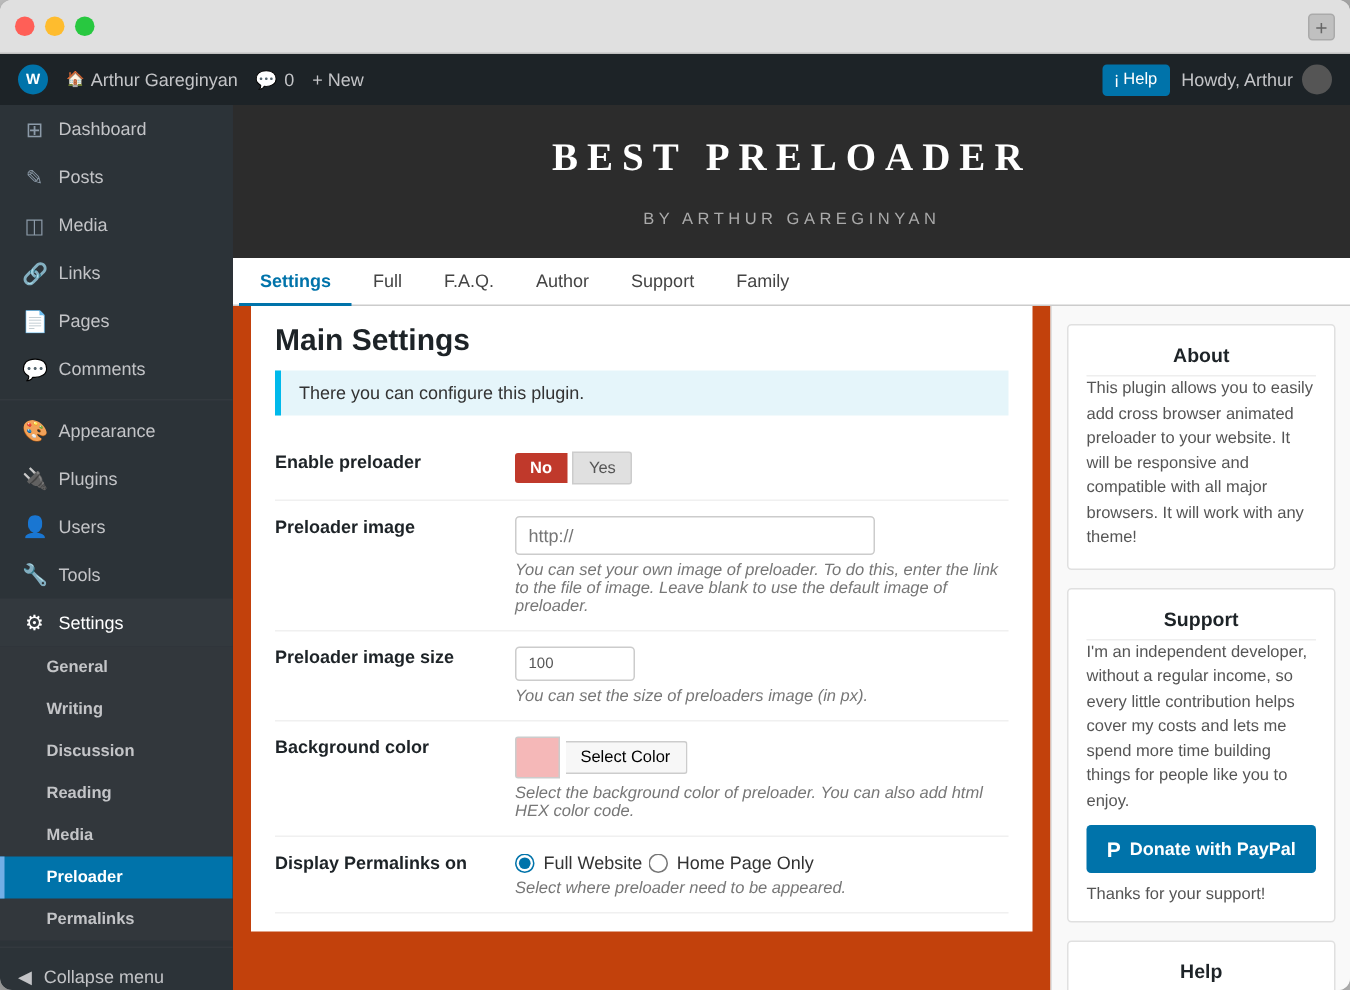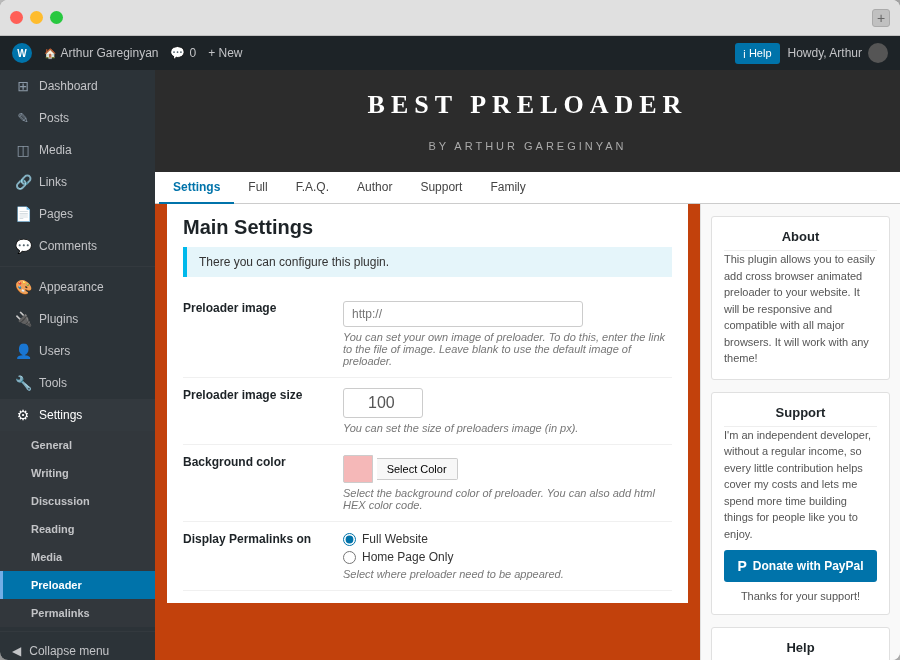--- a/index.html
+++ b/index.html
@@ -71,39 +71,39 @@
     .settings-table { width: 100%; border-collapse: collapse; }
     .settings-row { border-bottom: 1px solid #f0f0f0; }
     .settings-label { padding: 10px 12px 10px 0; font-size: 12px; font-weight: 600; color: #1d2327; vertical-align: top; width: 160px; white-space: nowrap; }
     .settings-field { padding: 10px 0; }
     .settings-desc { font-size: 11px; color: #777; margin-top: 4px; font-style: italic; }
 
     .toggle-no { background: #c0392b; color: white; border: none; padding: 4px 10px; font-size: 11px; font-weight: bold; cursor: pointer; border-radius: 2px 0 0 2px; }
     .toggle-yes { background: #e0e0e0; color: #555; border: 1px solid #ccc; padding: 4px 10px; font-size: 11px; cursor: pointer; border-radius: 0 2px 2px 0; }
 
     .text-input { border: 1px solid #ccc; padding: 5px 8px; font-size: 12px; color: #555; border-radius: 3px; width: 240px; }
-    .size-input { border: 1px solid #ccc; padding: 5px 24px; font-size: 16px; color: #555; border-radius: 3px; width: 80px; }
+    .size-input { border: 1px solid #ccc; padding: 5px 8px; font-size: 10px; color: #555; border-radius: 3px; width: 80px; }
 
     .color-preview { width: 30px; height: 28px; background: #f5b8b8; border: 1px solid #ccc; display: inline-block; vertical-align: middle; border-radius: 2px 0 0 2px; }
     .color-btn { background: #f7f7f7; border: 1px solid #ccc; border-left: none; padding: 4px 10px; font-size: 11px; cursor: pointer; border-radius: 0 2px 2px 0; vertical-align: middle; }
 
-    .radio-group { display: flex; flex-direction: column; gap: 4px; }
+    .radio-group { display: flex; flex-direction: row; gap: 4px; }
     .radio-option { display: flex; align-items: center; gap: 6px; font-size: 12px; color: #333; }
     .radio-option input { accent-color: #0073aa; }
 
     
     .plugin-sidebar { width: 200px; flex-shrink: 0; padding: 12px 10px; background: #f9f9f9; border-left: 1px solid #e0e0e0; }
     
     .sidebar-box { background: #fff; border: 1px solid #e0e0e0; border-radius: 3px; padding: 12px; margin-bottom: 12px; }
     .sidebar-box-title { font-size: 13px; font-weight: 700; color: #1d2327; text-align: center; margin-bottom: 0; border-bottom: 1px solid #eee; padding-bottom: 6px; }
     .sidebar-box-text { font-size: 11px; color: #555; line-height: 1.5; text-align: left; }
     
     .donate-btn { background: #0073aa; color: white; border: none; padding: 8px 12px; width: 100%; font-size: 12px; font-weight: bold; cursor: pointer; border-radius: 3px; display: flex; align-items: center; justify-content: center; gap: 6px; margin: 8px 0; }
     .paypal-icon { font-size: 14px; }
-    .thanks-text { font-size: 11px; color: #555; text-align: center; }
+    .thanks-text { font-size: 11px; color: #555; }
 
     
     body::before { content: ''; position: fixed; top: 0; left: 0; right: 0; bottom: 0; background-image: linear-gradient(45deg, #b0b0b0 25%, transparent 25%), linear-gradient(-45deg, #b0b0b0 25%, transparent 25%), linear-gradient(45deg, transparent 75%, #b0b0b0 75%), linear-gradient(-45deg, transparent 75%, #b0b0b0 75%); background-size: 20px 20px; background-position: 0 0, 0 10px, 10px -10px, -10px 0px; z-index: -1; }
   </style>
 </head>
 <body>
 
 <div class="browser-window">
 
   <div class="title-bar">
@@ -244,20 +244,27 @@
 
         <div class="plugin-content">
 
           <div class="plugin-main">
             <div class="settings-wrap">
               <div class="settings-title">Main Settings</div>
               <div class="settings-notice">There you can configure this plugin.</div>
 
               <table class="settings-table">
                 <tbody>
+                    <tr class="settings-row">
+                  <td class="settings-label">Enable preloader</td>
+                  <td class="settings-field">
+                    <button class="toggle-no">No</button>
+                    <button class="toggle-yes">Yes</button>
+                  </td>
+                </tr>
                 <tr class="settings-row">
                   <td class="settings-label">Preloader image</td>
                   <td class="settings-field">
                     <input type="text" class="text-input" placeholder="http://" value="" style="">
                     <div class="settings-desc">You can set your own image of preloader. To do this, enter the link to the file of image. Leave blank to use the default image of preloader.</div>
                   </td>
                 </tr>
                 <tr class="settings-row">
                   <td class="settings-label">Preloader image size</td>
                   <td class="settings-field">

